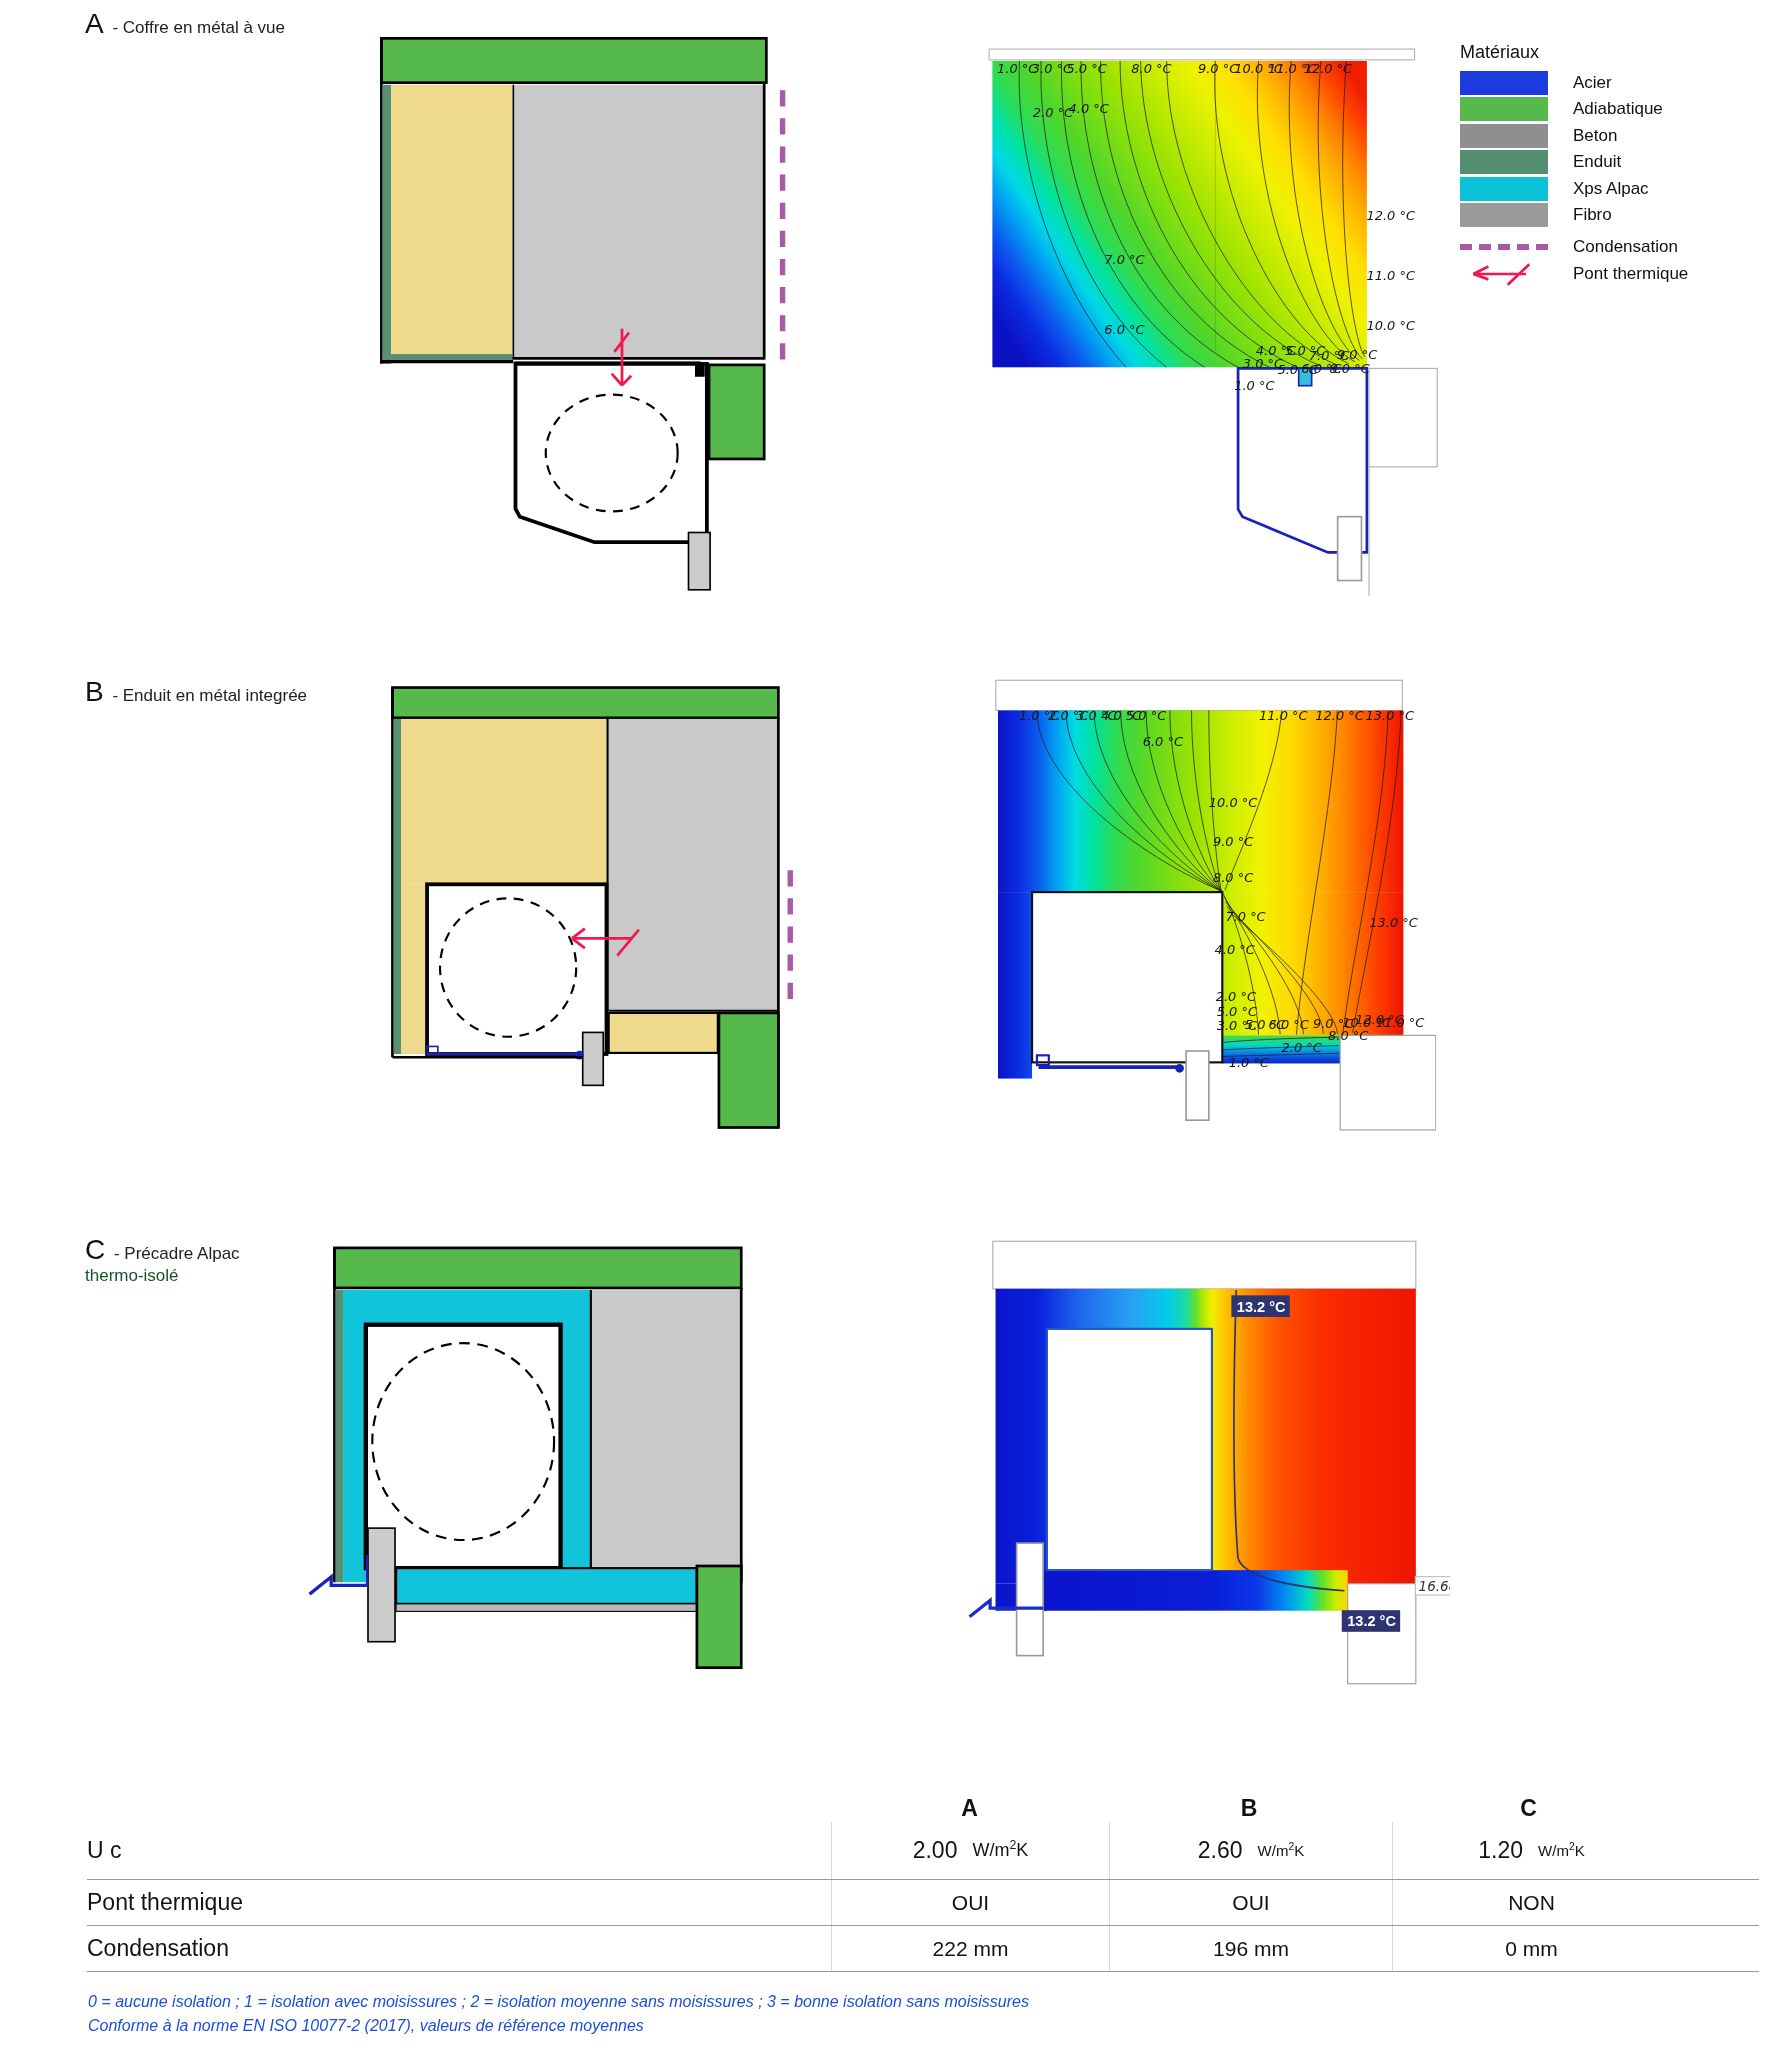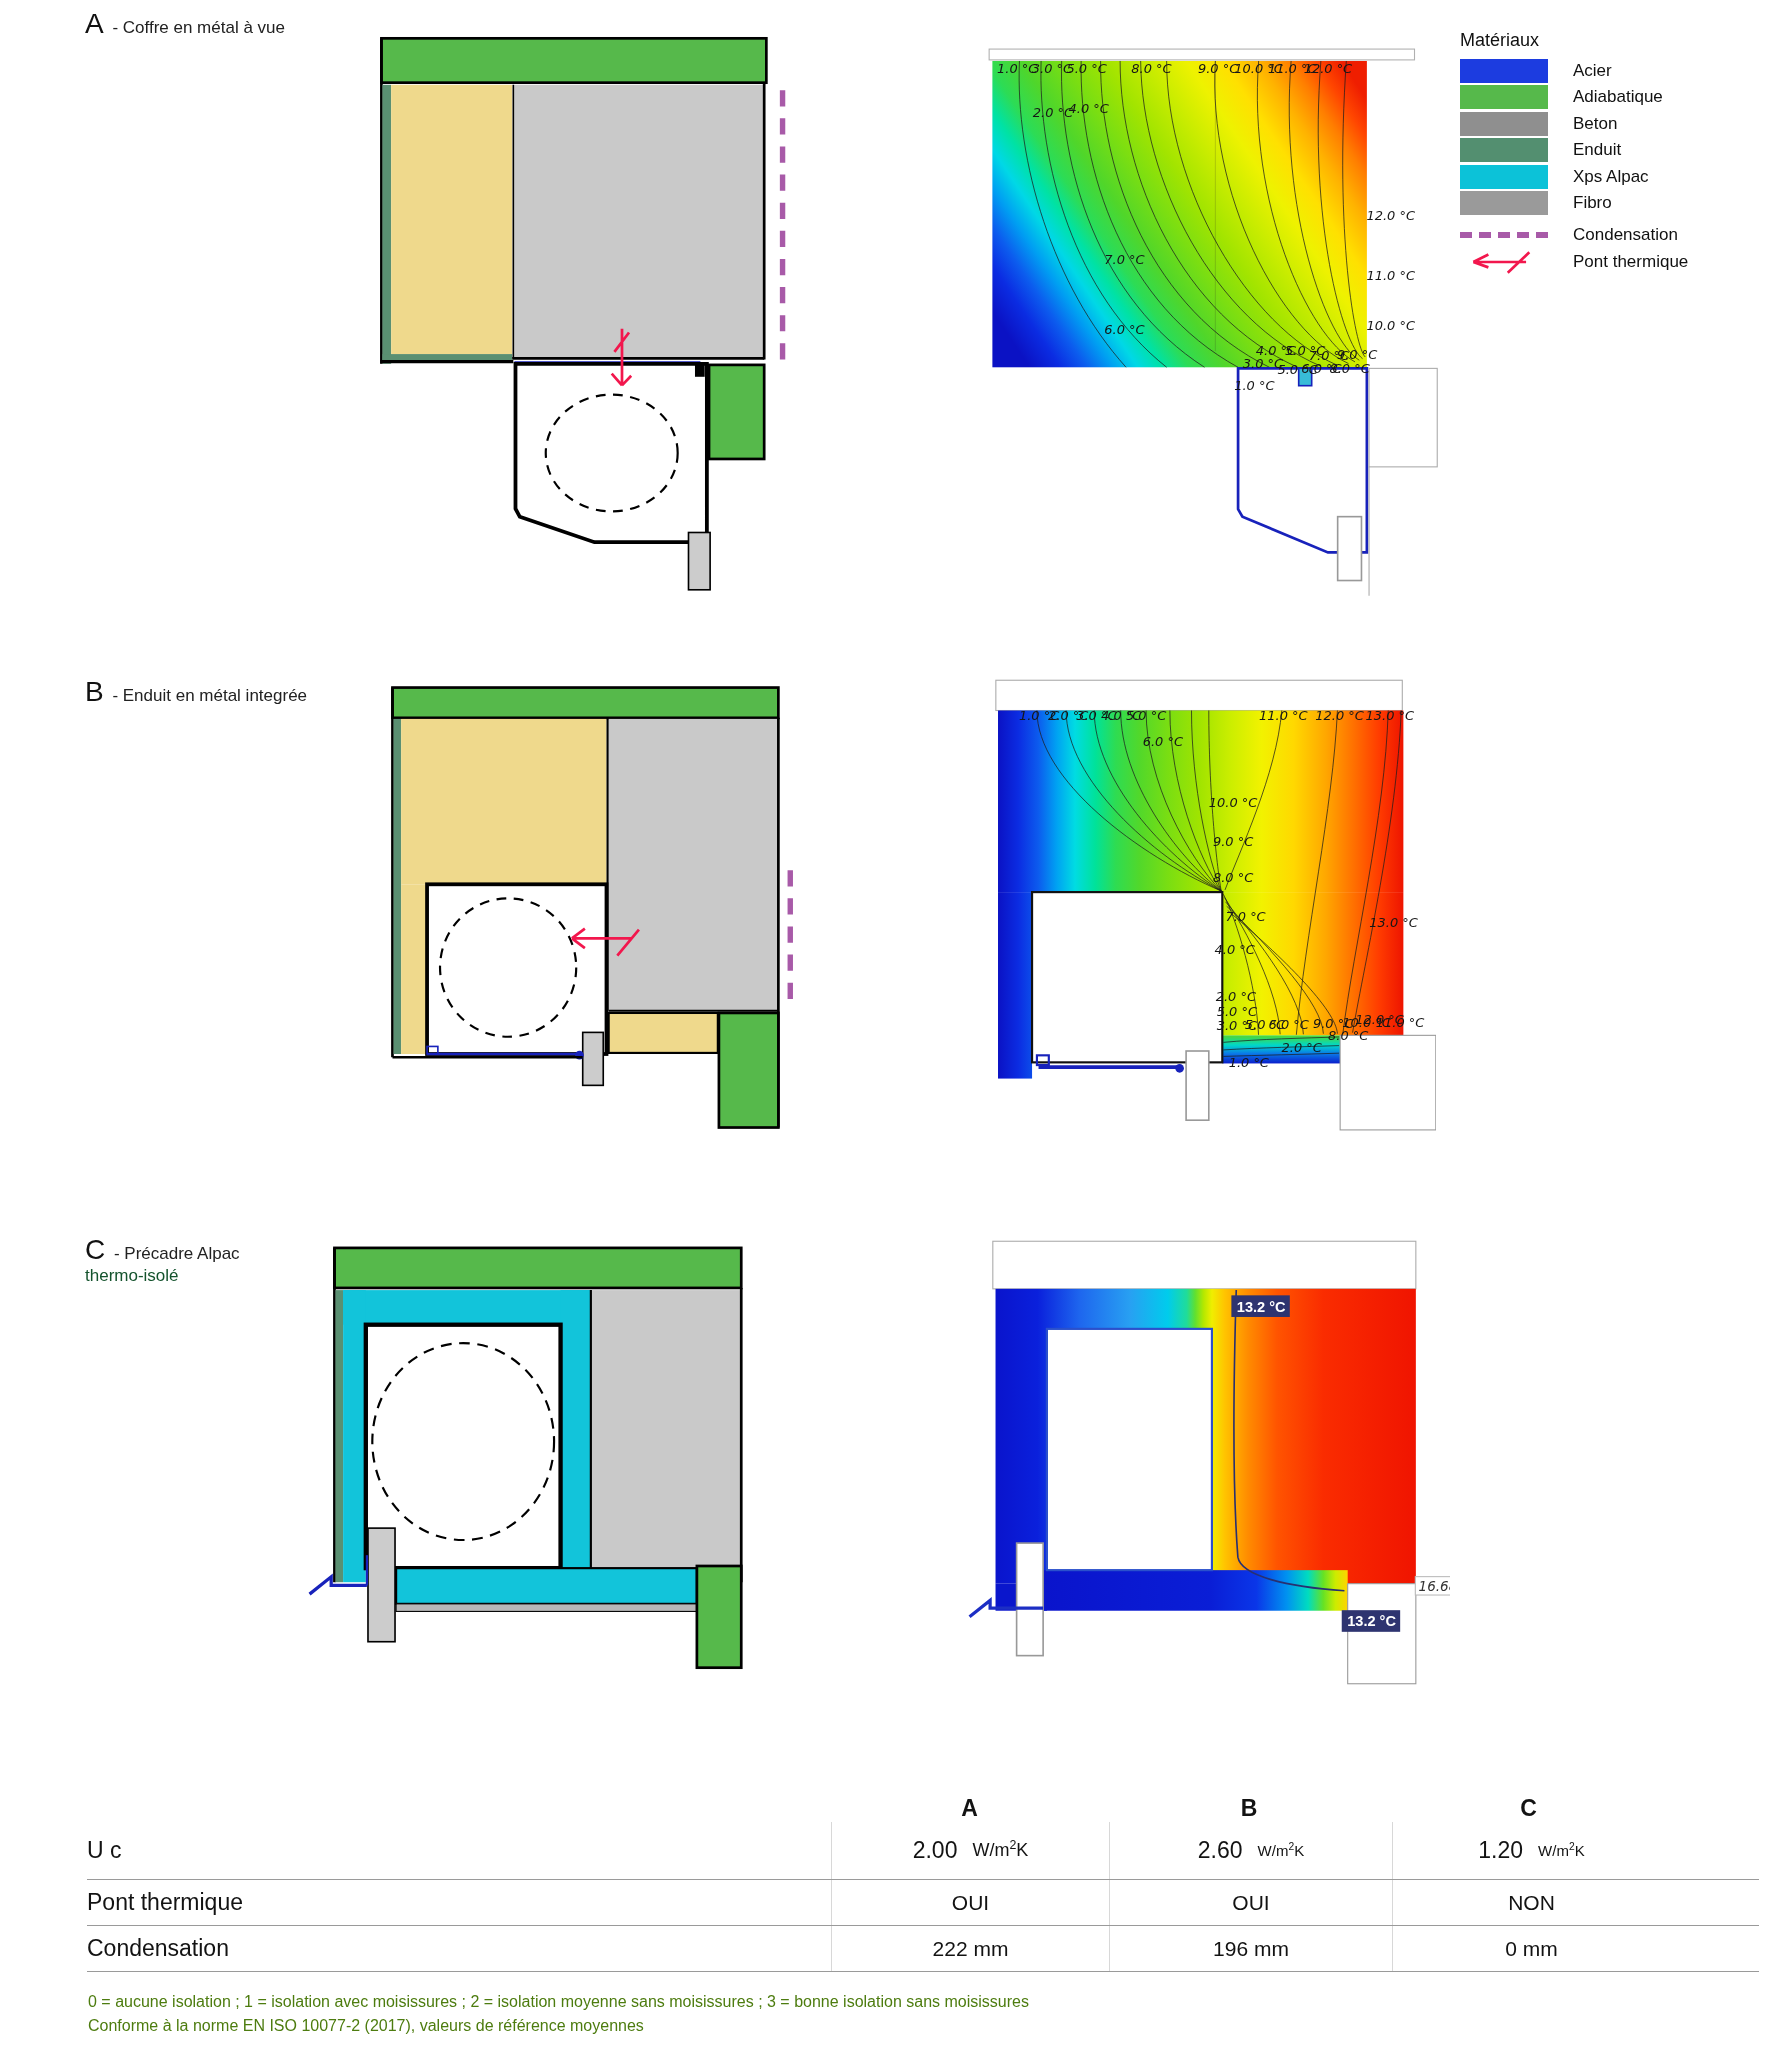--- a/index.html
+++ b/index.html
@@ -35,21 +35,21 @@
   .hdr{height:27px;}
   .r-u{height:57px;}
   .r-std{height:45px;font-size:21px;}
   .div-l{border-left:1.1px solid #d8d8d8;align-self:stretch;display:flex;align-items:center;justify-content:center;}
   .unum{font-size:23px;}
   .uunit{font-size:18px;margin-left:15px;}
   .usup{font-size:12.4px;position:relative;top:-7px;}
   .small .uunit{font-size:15px;}
   .small .usup{font-size:10.3px;top:-6px;}
   
-  .foot{position:absolute;left:88px;top:1990px;font-size:16px;color:#4d7c0f;line-height:24px;}
+  .foot{position:absolute;left:88px;top:1990px;font-size:16px;color:#1d4ed8;line-height:24px;font-style:italic;}
 </style>
 </head>
 <body>
 
 <div class="page">
 
   <div class="abs sec-title" style="left:85px;top:7.6px;">
     <span class="sec-letter">A</span>
     <span class="sec-rest">- Coffre en métal à vue</span>
   </div>
@@ -156,21 +156,21 @@
       <text class="tl" x="630" y="576">7.0 °C</text>
       <text class="tl" x="682" y="574">9.0 °C</text>
       <text class="tl" x="508" y="592">3.0 °C</text>
       <text class="tl" x="572" y="602">5.0 °C</text>
       <text class="tl" x="616" y="600">6.0 °C</text>
       <text class="tl" x="668" y="600">8.0 °C</text>
       <text class="tl" x="492" y="632">1.0 °C</text>
     </g>
   </svg>
 
-  <div class="abs legend" style="left:1460px;top:30px;">
+  <div class="abs legend" style="left:1460px;top:42px;">
     <div class="legend-title">Matériaux</div>
     <div class="legend-row">
       <div class="swatch" style="background-color: rgb(28, 60, 224);"></div>
       <div class="legend-label">Acier</div>
     </div>
     <div class="legend-row">
       <div class="swatch" style="background-color: rgb(86, 185, 75);"></div>
       <div class="legend-label">Adiabatique</div>
     </div>
     <div class="legend-row">

